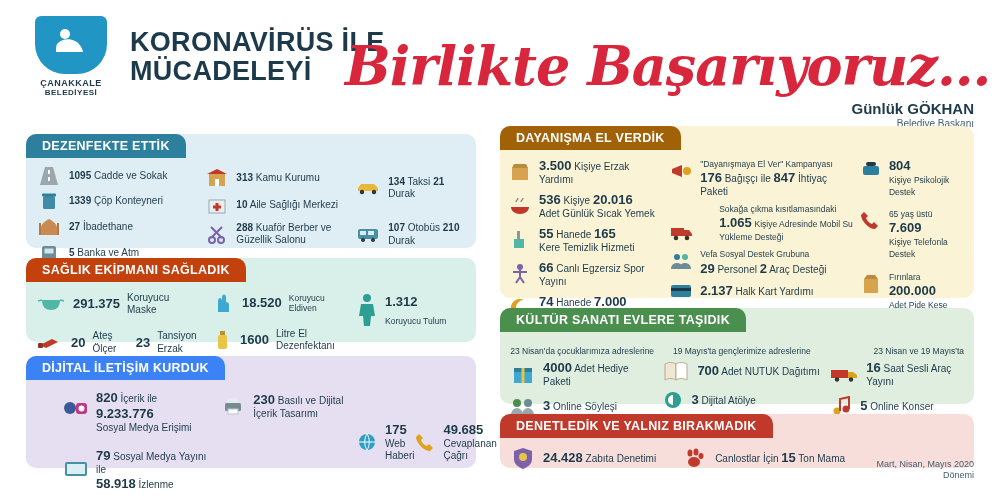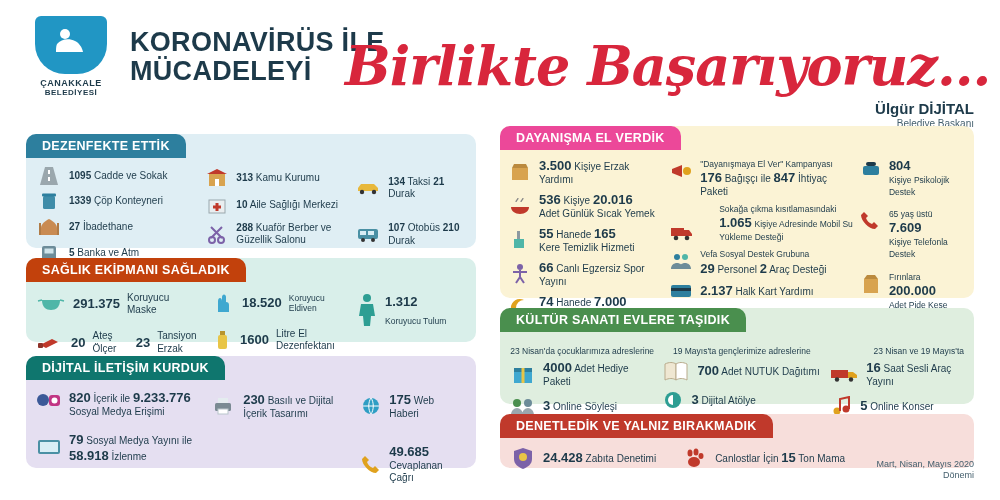--- a/index.html
+++ b/index.html
@@ -46,22 +46,22 @@
   .panel { position:absolute; border-radius:10px; }
   .ptitle {
     position:absolute; left:0; top:0;
     border-radius:10px 10px 0 0;
     font-size:12.5px; font-weight:bold; color:#ffffff;
     padding:5px 16px 5px 16px;
     letter-spacing:.3px; white-space:nowrap;
   }
   .ptitle.blue { background:#2d7f9e; }
   .ptitle.teal { background:#c2410c; }
-  .ptitle.purple{ background:#0f766e; }
-  .ptitle.yellow{ background:#ec4899; }
+  .ptitle.purple{ background:#3b82f6; }
+  .ptitle.yellow{ background:#a16207; }
   .ptitle.green { background:#4a8f4e; }
   .ptitle.red   { background:#c0392b; }
 
   .pbody { position:absolute; left:0; right:0; bottom:0; top:26px; }
 
   .p-blue   { background:#dfeef4; }
   .p-teal   { background:#d9efea; }
   .p-purple { background:#e5dff1; }
   .p-yellow { background:#fbf3d5; }
   .p-green  { background:#dfeedf; }
@@ -99,21 +99,21 @@
     </div>
 
     <div class="head-left">
       <div>KORONAVİRÜS İLE</div>
       <div>MÜCADELEYİ</div>
     </div>
 
     <div class="head-script">Birlikte Başarıyoruz...</div>
 
     <div class="head-name">
-      <div class="n">Ülgür DİJİTAL</div>
+      <div class="n">Günlük GÖKHAN</div>
       <div class="t">Belediye Başkanı</div>
     </div>
   </div>
 
   <div class="panel p-blue" style="left:26px; top:134px; width:450px; height:114px;">
     <div class="ptitle blue">DEZENFEKTE ETTİK</div>
     <div class="pbody" style="padding:6px 4px 4px 10px;">
       <div style="display:flex; gap:4px;">
 
         <div style="width:170px; display:flex; flex-direction:column; gap:5px;">
@@ -293,21 +293,21 @@
               <span class="txt sm">Koruyucu Tulum</span>
             </span>
           </div>
         </div>
       </div>
     </div>
   </div>
 
   <div class="panel p-purple" style="left:26px; top:356px; width:450px; height:112px;">
     <div class="ptitle purple">DİJİTAL İLETİŞİM KURDUK</div>
-    <div class="pbody" style="padding:8px 10px;">
+    <div class="pbody" style="padding:8px 10px;margin-left:27px;">
       <div style="display:flex; gap:6px;">
         <div style="width:175px; display:flex; flex-direction:column; gap:14px;">
           <div class="item">
             <span class="ico">
               <svg width="26" height="22" viewBox="0 0 26 22">
                   <circle cx="7" cy="7" r="6" fill="#3b5998"></circle>
                   <rect x="13" y="2" width="11" height="11" rx="3" fill="#c13584"></rect>
                   <circle cx="18.5" cy="7.5" r="3" fill="#fff"></circle>
                 </svg>
             </span>
@@ -339,21 +339,21 @@
               <svg width="26" height="20" viewBox="0 0 26 20">
                   <rect x="5" y="7" width="16" height="8" rx="1.5" fill="#7a8a93"></rect>
                   <rect x="8" y="2" width="10" height="5" fill="#e4ecef"></rect>
                   <rect x="8" y="13" width="10" height="5" fill="#fff" stroke="#b9c6cc"></rect>
                 </svg>
             </span>
             <span class="txt"><b class="big">230</b>
               <span>Basılı ve Dijital İçerik Tasarımı</span></span>
           </div>
         </div>
-        <div style="width:110px; display:flex; flex-direction:column; gap:24px; padding-top:2px;">
+        <div style="width:110px; display:flex; flex-direction:row; padding-top:2px;">
           <div class="item">
             <span class="ico">
               <svg width="22" height="20" viewBox="0 0 22 20">
                   <circle cx="11" cy="10" r="8" fill="#2f9ec4"></circle>
                   <path d="M3 10h16M11 2c3 4 3 12 0 16M11 2c-3 4-3 12 0 16" stroke="#fff" stroke-width="1" fill="none"></path>
                 </svg>
             </span>
             <span class="txt"><b class="big">175</b>
               <span>Web Haberi</span></span>
           </div>

